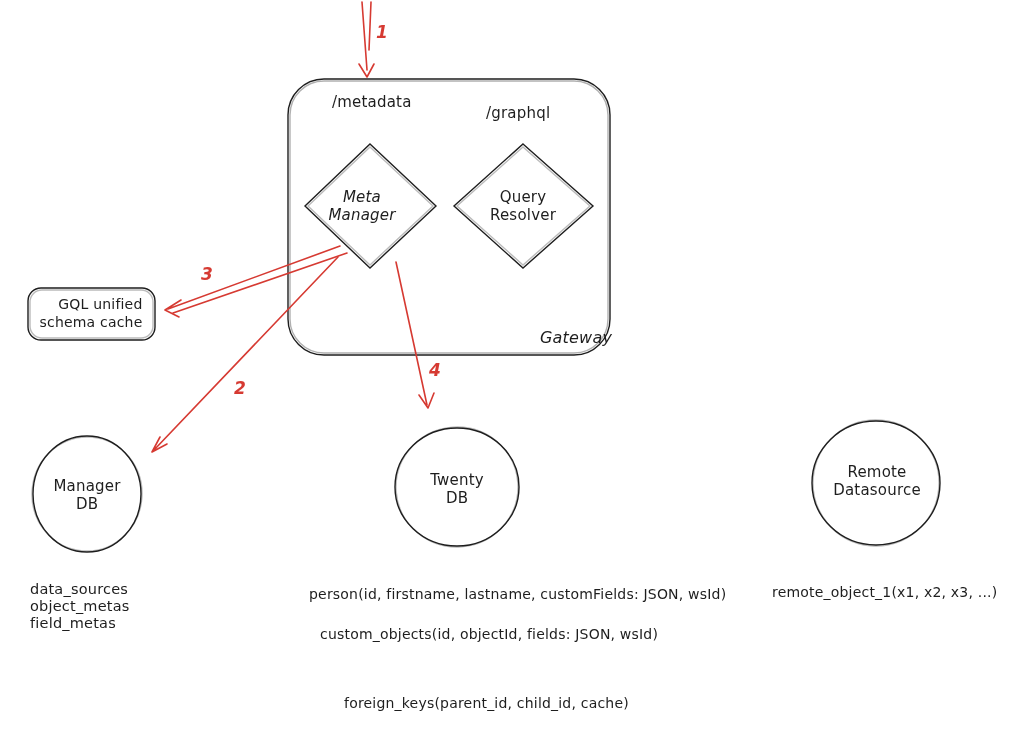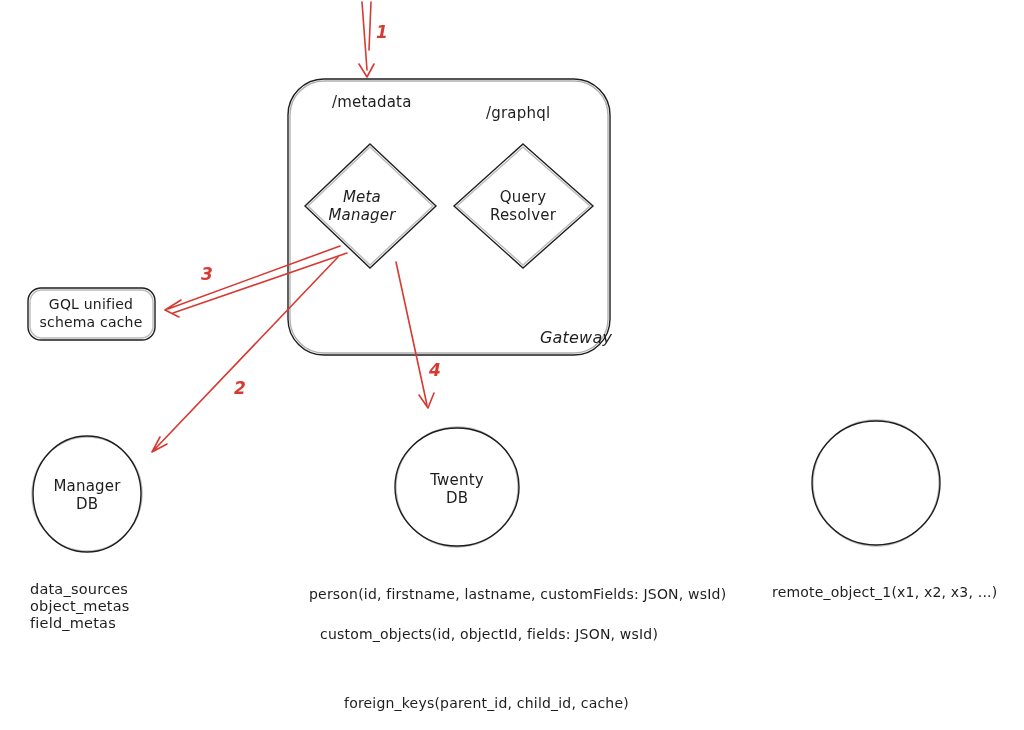--- a/index.html
+++ b/index.html
@@ -56,32 +56,36 @@
 
   <div class="lbl ctr" style="left:362px;top:188px;font-style:italic;">
     <span style="display:block;">Meta</span>
     <span style="display:block;">Manager</span>
   </div>
   <div class="lbl ctr" style="left:523px;top:188px;">
     <span style="display:block;">Query</span>
     <span style="display:block;">Resolver</span>
   </div>
 
-  <div class="lbl ctr" style="left:91px;top:295px;font-size:14px;">
+  <div class="lbl ctr" style="left:91px;top:295px;font-size:14px;text-align:right;">
     <span style="display:block;">GQL unified</span>
     <span style="display:block;">schema cache</span>
   </div>
 
   <div class="lbl ctr" style="left:87px;top:477px;">
     <span style="display:block;">Manager</span>
     <span style="display:block;">DB</span>
   </div>
   <div class="lbl ctr" style="left:457px;top:471px;">
     <span style="display:block;text-align:right;">Twenty</span>
     <span style="display:block;">DB</span>
+  </div>
+  <div class="lbl ctr" style="left:877px;top:463px;">
+    <span style="display:block;">Remote</span>
+    <span style="display:block;">Datasource</span>
   </div>
 
   <div class="num" style="left:376px;top:22px;">1</div>
   <div class="num" style="left:234px;top:378px;">2</div>
   <div class="num" style="left:201px;top:264px;">3</div>
   <div class="num" style="left:429px;top:360px;">4</div>
 
   <div class="lbl tables-list" style="left:30px;top:581px;">
     <div>data_sources</div>
     <div>object_metas</div>

